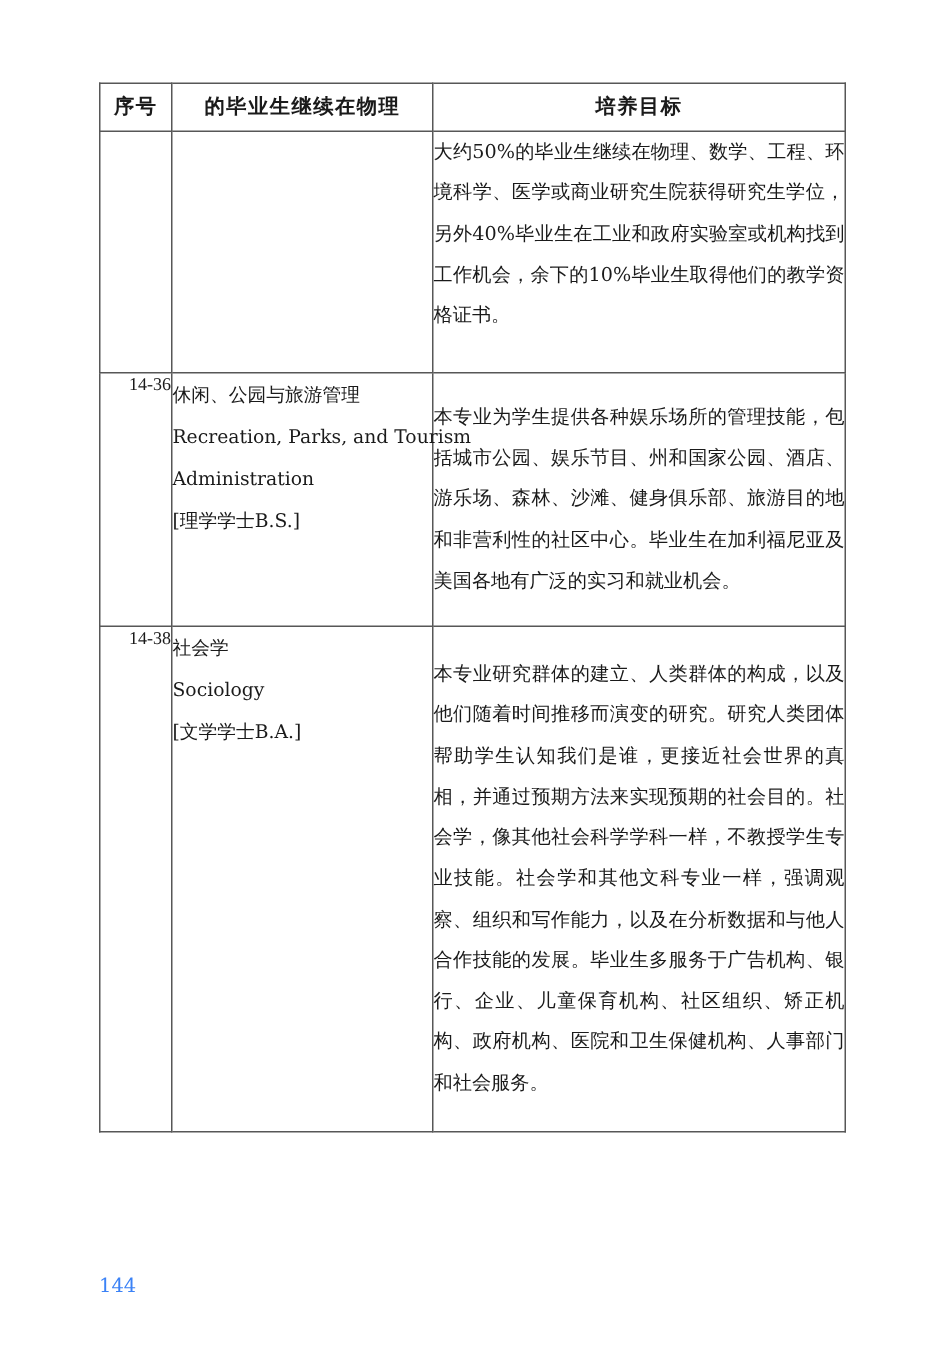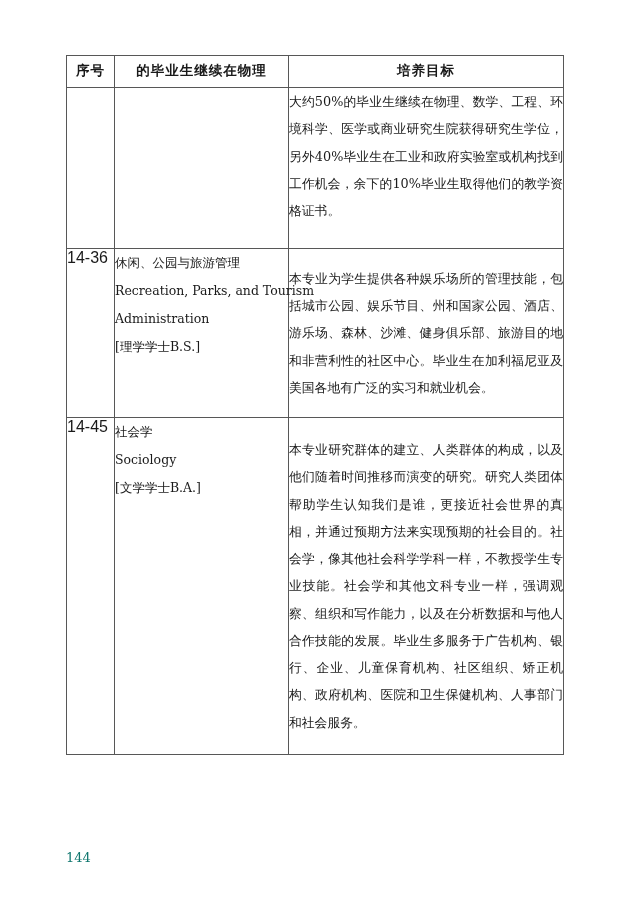--- a/index.html
+++ b/index.html
@@ -45,25 +45,25 @@
     text-align: center;
     font-weight: bold;
     font-size: 13.5px;
     letter-spacing: 1px;
     padding: 6px 2px 7px 2px;
     vertical-align: middle;
     font-family: "DejaVu Serif", "Liberation Serif", serif;
   }
 
   .cell-no {
-    font-size: 16px;
-    text-align: left;
+    font-size: 12px;
+    text-align: right;
     padding-left: 5px;
     vertical-align: middle;
-    font-family: Liberation Sans, sans-serif;
+    font-family: Liberation Serif, serif;
   }
   .cell-major {
     padding: 6px 4px 6px 9px;
     vertical-align: middle;
   }
   .cell-major .ln {
     font-size: 12.5px;
     line-height: 2.25;
     white-space: nowrap;
   }
@@ -89,21 +89,21 @@
   .row-b td { height: 168px; }
   .row-c td { height: 90px; }
   .row-d td { height: 336px; }
 
   .page-number {
     position: absolute;
     left: 66px;
     top: 850px;
     font-size: 13px;
     font-family: "DejaVu Serif", "Liberation Serif", serif;
-    color: #0f766e;
+    color: #3b82f6;
   }
 </style>
 </head>
 <body>
 
 <div class="page">
 
   <table class="major-table">
     <colgroup>
       <col class="c-no">
@@ -140,21 +140,21 @@
           <div class="ln en">Administration</div>
           <div class="ln">[理学学士B.S.]</div>
         </td>
         <td class="cell-goal mid">
           <p>本专业为学生提供各种娱乐场所的管理技能，包括城市公园、娱乐节目、州和国家公园、酒店、游乐场、森林、沙滩、健身俱乐部、旅游目的地和非营利性的社区中心。毕业生在加利福尼亚及美国各地有广泛的实习和就业机会。</p>
         </td>
       </tr>
 
 
       <tr class="row-d">
-        <td class="cell-no">14-45</td>
+        <td class="cell-no">14-38</td>
         <td class="cell-major">
           <div class="ln">社会学</div>
           <div class="ln en">Sociology</div>
           <div class="ln">[文学学士B.A.]</div>
         </td>
         <td class="cell-goal mid">
           <p>本专业研究群体的建立、人类群体的构成，以及他们随着时间推移而演变的研究。研究人类团体帮助学生认知我们是谁，更接近社会世界的真相，并通过预期方法来实现预期的社会目的。社会学，像其他社会科学学科一样，不教授学生专业技能。社会学和其他文科专业一样，强调观察、组织和写作能力，以及在分析数据和与他人合作技能的发展。毕业生多服务于广告机构、银行、企业、儿童保育机构、社区组织、矫正机构、政府机构、医院和卫生保健机构、人事部门和社会服务。</p>
         </td>
       </tr>
 

